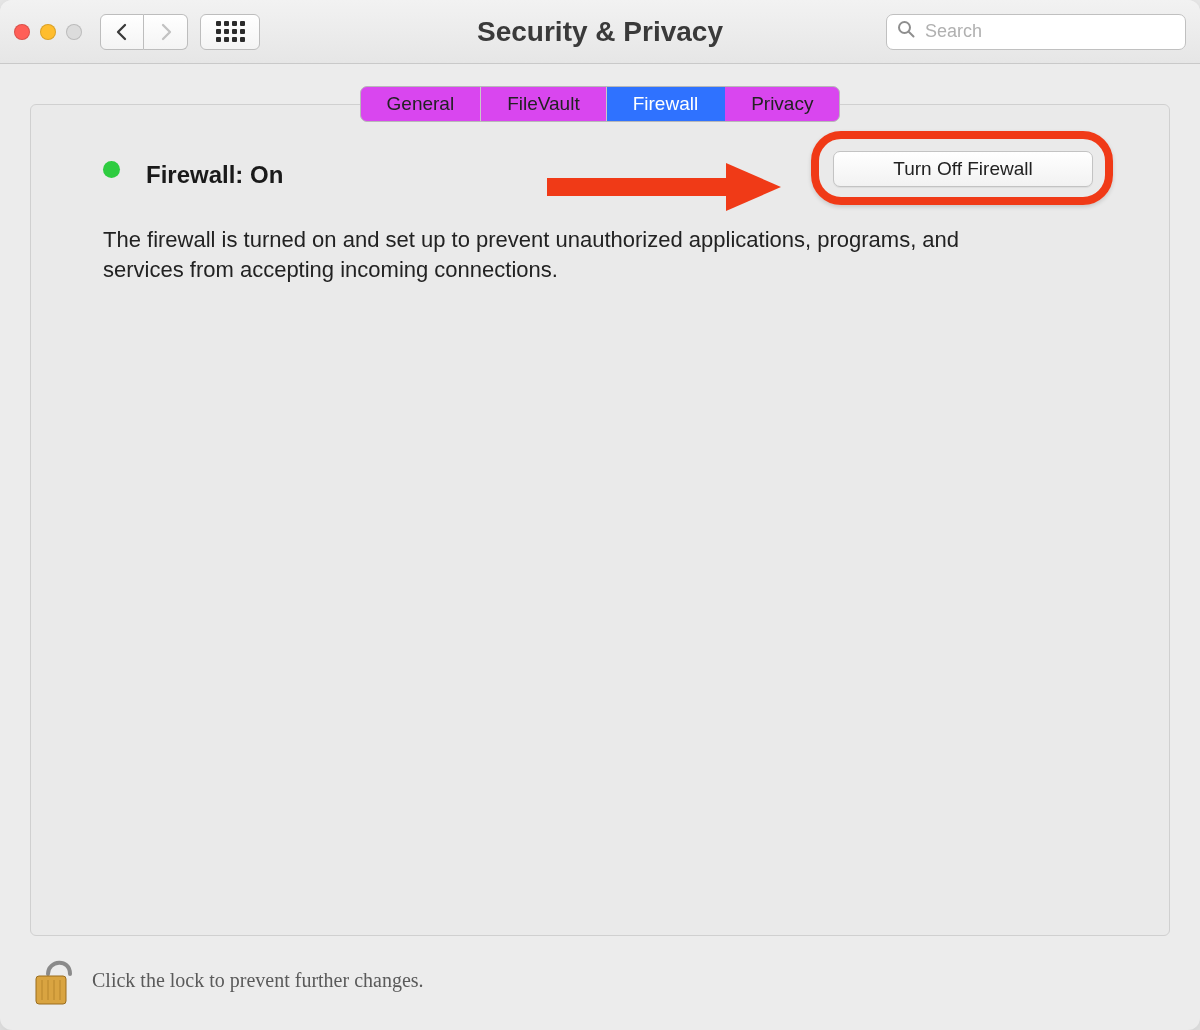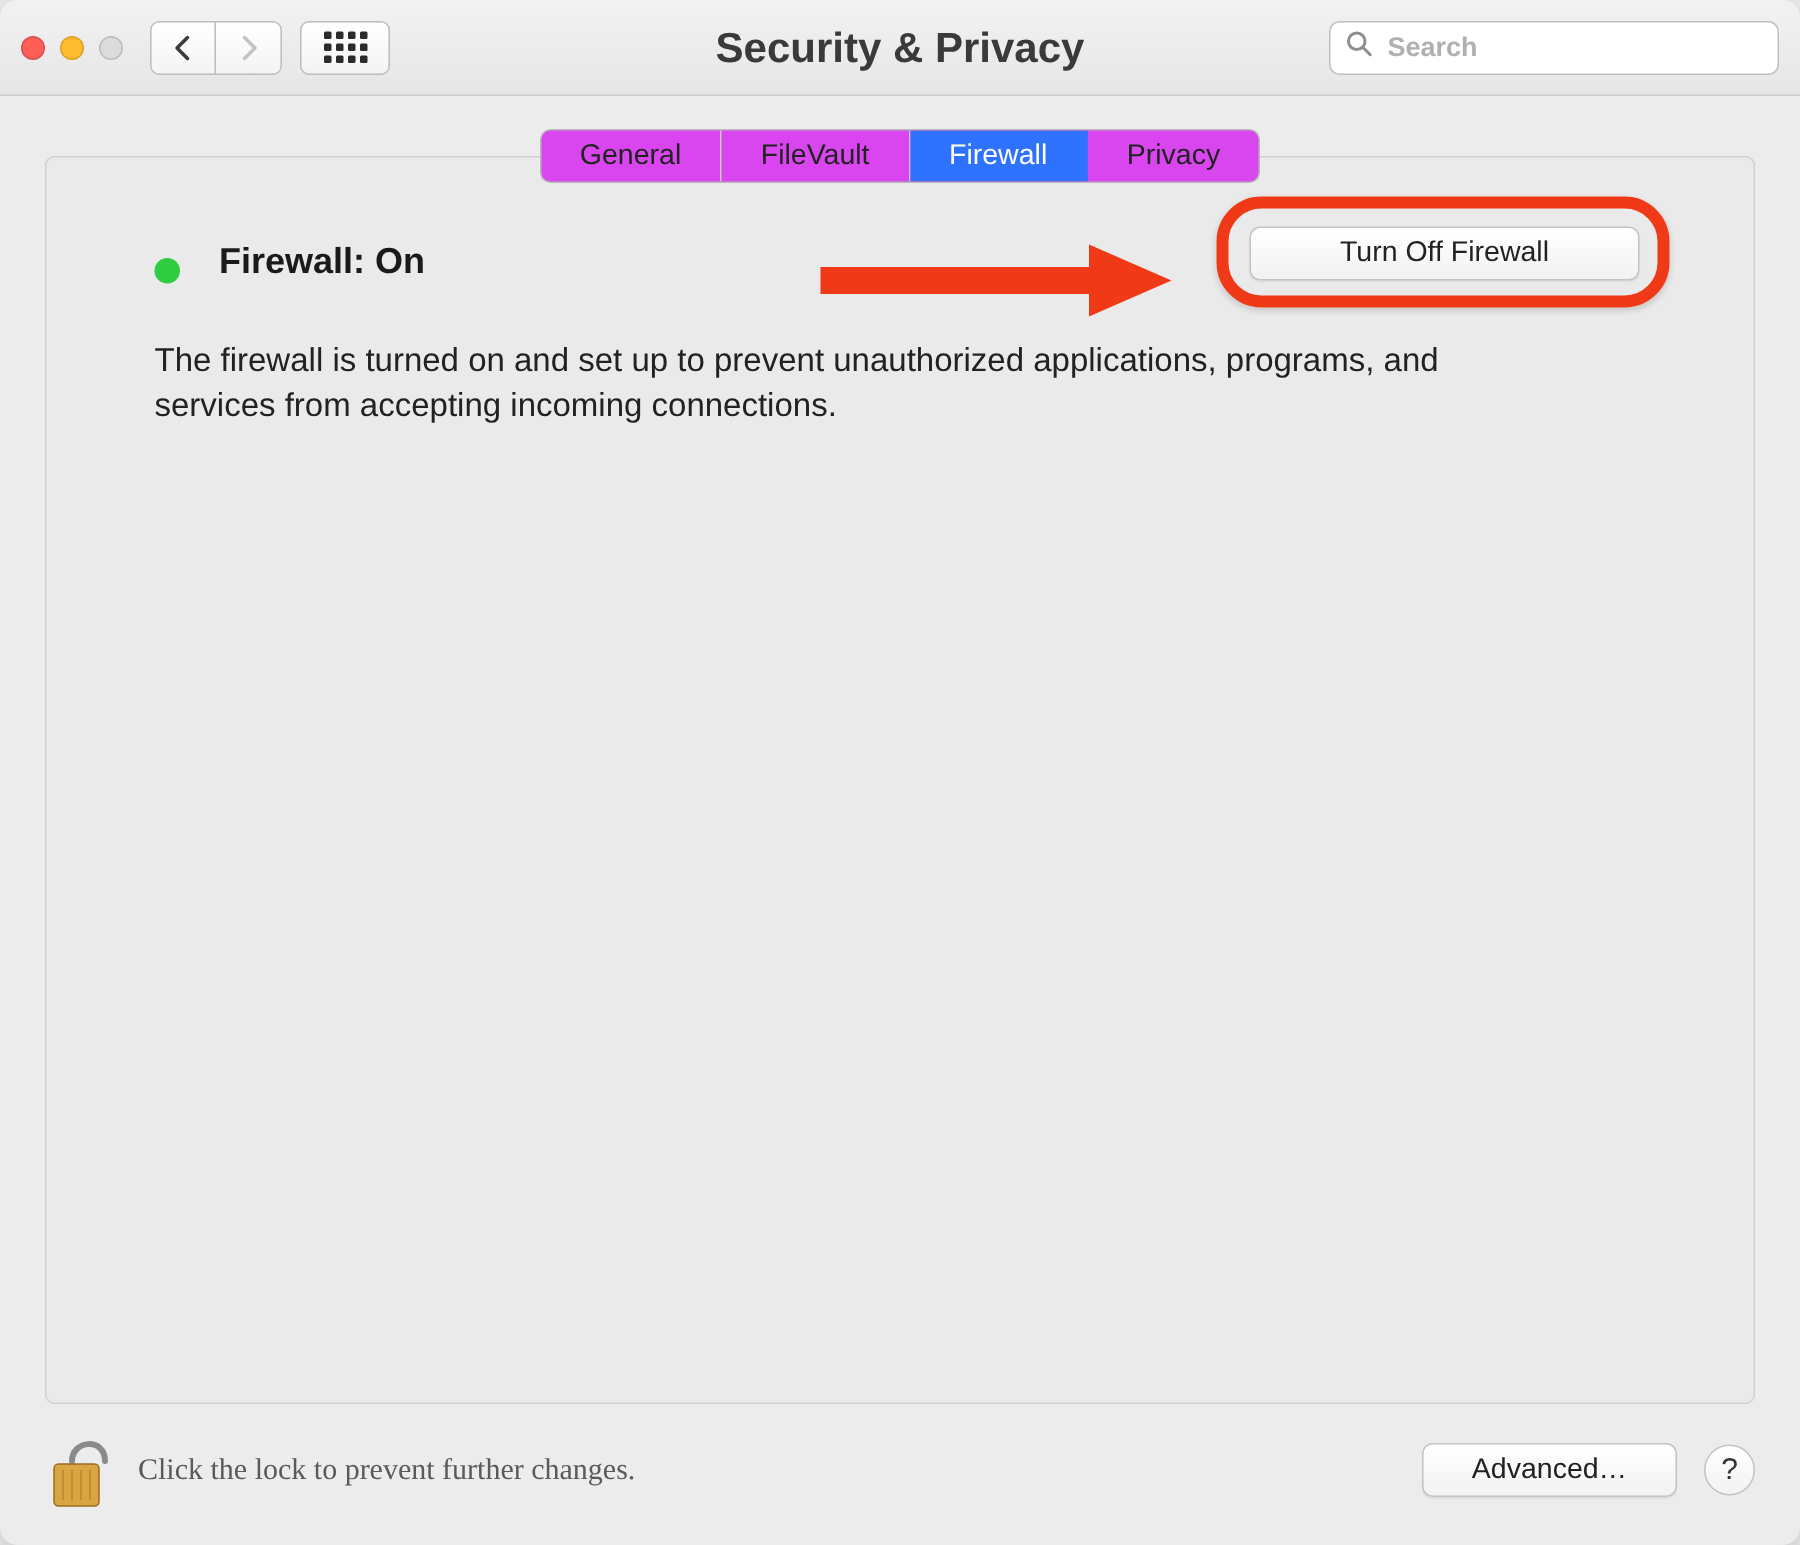--- a/index.html
+++ b/index.html
@@ -59,21 +59,21 @@
   }
   .search-wrap { margin-left:auto; }
   .search {
     width:300px; height:36px; border-radius:7px;
     border:1px solid #c0c0c0; background:#fff;
     display:flex; align-items:center; padding:0 10px;
     font-size:18px; color:#a0a0a0;
   }
   .search .icon { margin-right:8px; color:#8e8e8e; }
   .search input {
-    border:none; outline:none; flex:1; font-size:18px; color:#737373; background:transparent;font-weight:bold;
+    border:none; outline:none; flex:1; font-size:18px; color:#737373; background:transparent;
   }
   .search input::placeholder { color:#b0b0b0; }
 
   
   .content { flex:1; position:relative; padding:22px 30px 24px 30px; display:flex; flex-direction:column; }
   .tabs-wrap { display:flex; justify-content:center; position:relative; height:38px; z-index:2; }
   .tabs {
     display:flex; border-radius:7px; overflow:hidden; border:1px solid #b8b8b8;
     background:#d946ef; height:36px;
   }
@@ -83,21 +83,21 @@
   }
   .tab:last-child { border-right:none; }
   .tab.active { background:#2f72ff; color:#fff; border-right-color:#2f72ff; }
   .tab.active + .tab { border-left: none; }
 
   .pane {
     position:absolute; left:30px; right:30px; top:40px; bottom:94px;
     border:1px solid #d0d0d0; border-radius:6px; background:#eaeaea;
     z-index:1; padding:56px 72px 24px 72px;
   }
-  .status-row { display:flex; align-items:flex-end; }
+  .status-row { display:flex; align-items:flex-start; }
   .status-dot { width:17px; height:17px; border-radius:50%; background:#2ecc40; margin-right:26px; }
   .status-label { font-size:24px; font-weight:700; color:#1a1a1a; }
   .desc { margin-top:36px; font-size:22px; color:#222; line-height:1.35; max-width:900px; }
   .toggle-wrap { position:absolute; top:46px; right:76px; }
   .highlight-ring {
     position:absolute; top:-20px; left:-22px; right:-20px; bottom:-18px;
     border:8px solid #f03a17; border-radius:30px;
     box-shadow: 0 2px 4px rgba(0,0,0,0.15);
   }
   .mac-btn {
@@ -216,22 +216,16 @@
           <path d="M18 22 C18 8, 40 6, 40 22" stroke="#8a8a8a" stroke-width="4" fill="none" stroke-linecap="round"></path>
           <rect x="6" y="24" width="30" height="28" rx="3" fill="#d9a441"></rect>
           <rect x="6" y="24" width="30" height="28" rx="3" fill="none" stroke="#9a6d1f" stroke-width="1"></rect>
           <line x1="12" y1="28" x2="12" y2="48" stroke="#b8862c" stroke-width="1"></line>
           <line x1="18" y1="28" x2="18" y2="48" stroke="#b8862c" stroke-width="1"></line>
           <line x1="24" y1="28" x2="24" y2="48" stroke="#b8862c" stroke-width="1"></line>
           <line x1="30" y1="28" x2="30" y2="48" stroke="#b8862c" stroke-width="1"></line>
         </svg>
       </div>
       <div class="lock-text">Click the lock to prevent further changes.</div>
-      <div class="footer-right">
-        <button class="mac-btn" style="min-width:170px">Advanced…</button>
-        <div class="help-btn">
-          <span>?</span>
-        </div>
-      </div>
     </div>
 
   </div>
 </div>
 
 </body></html>

